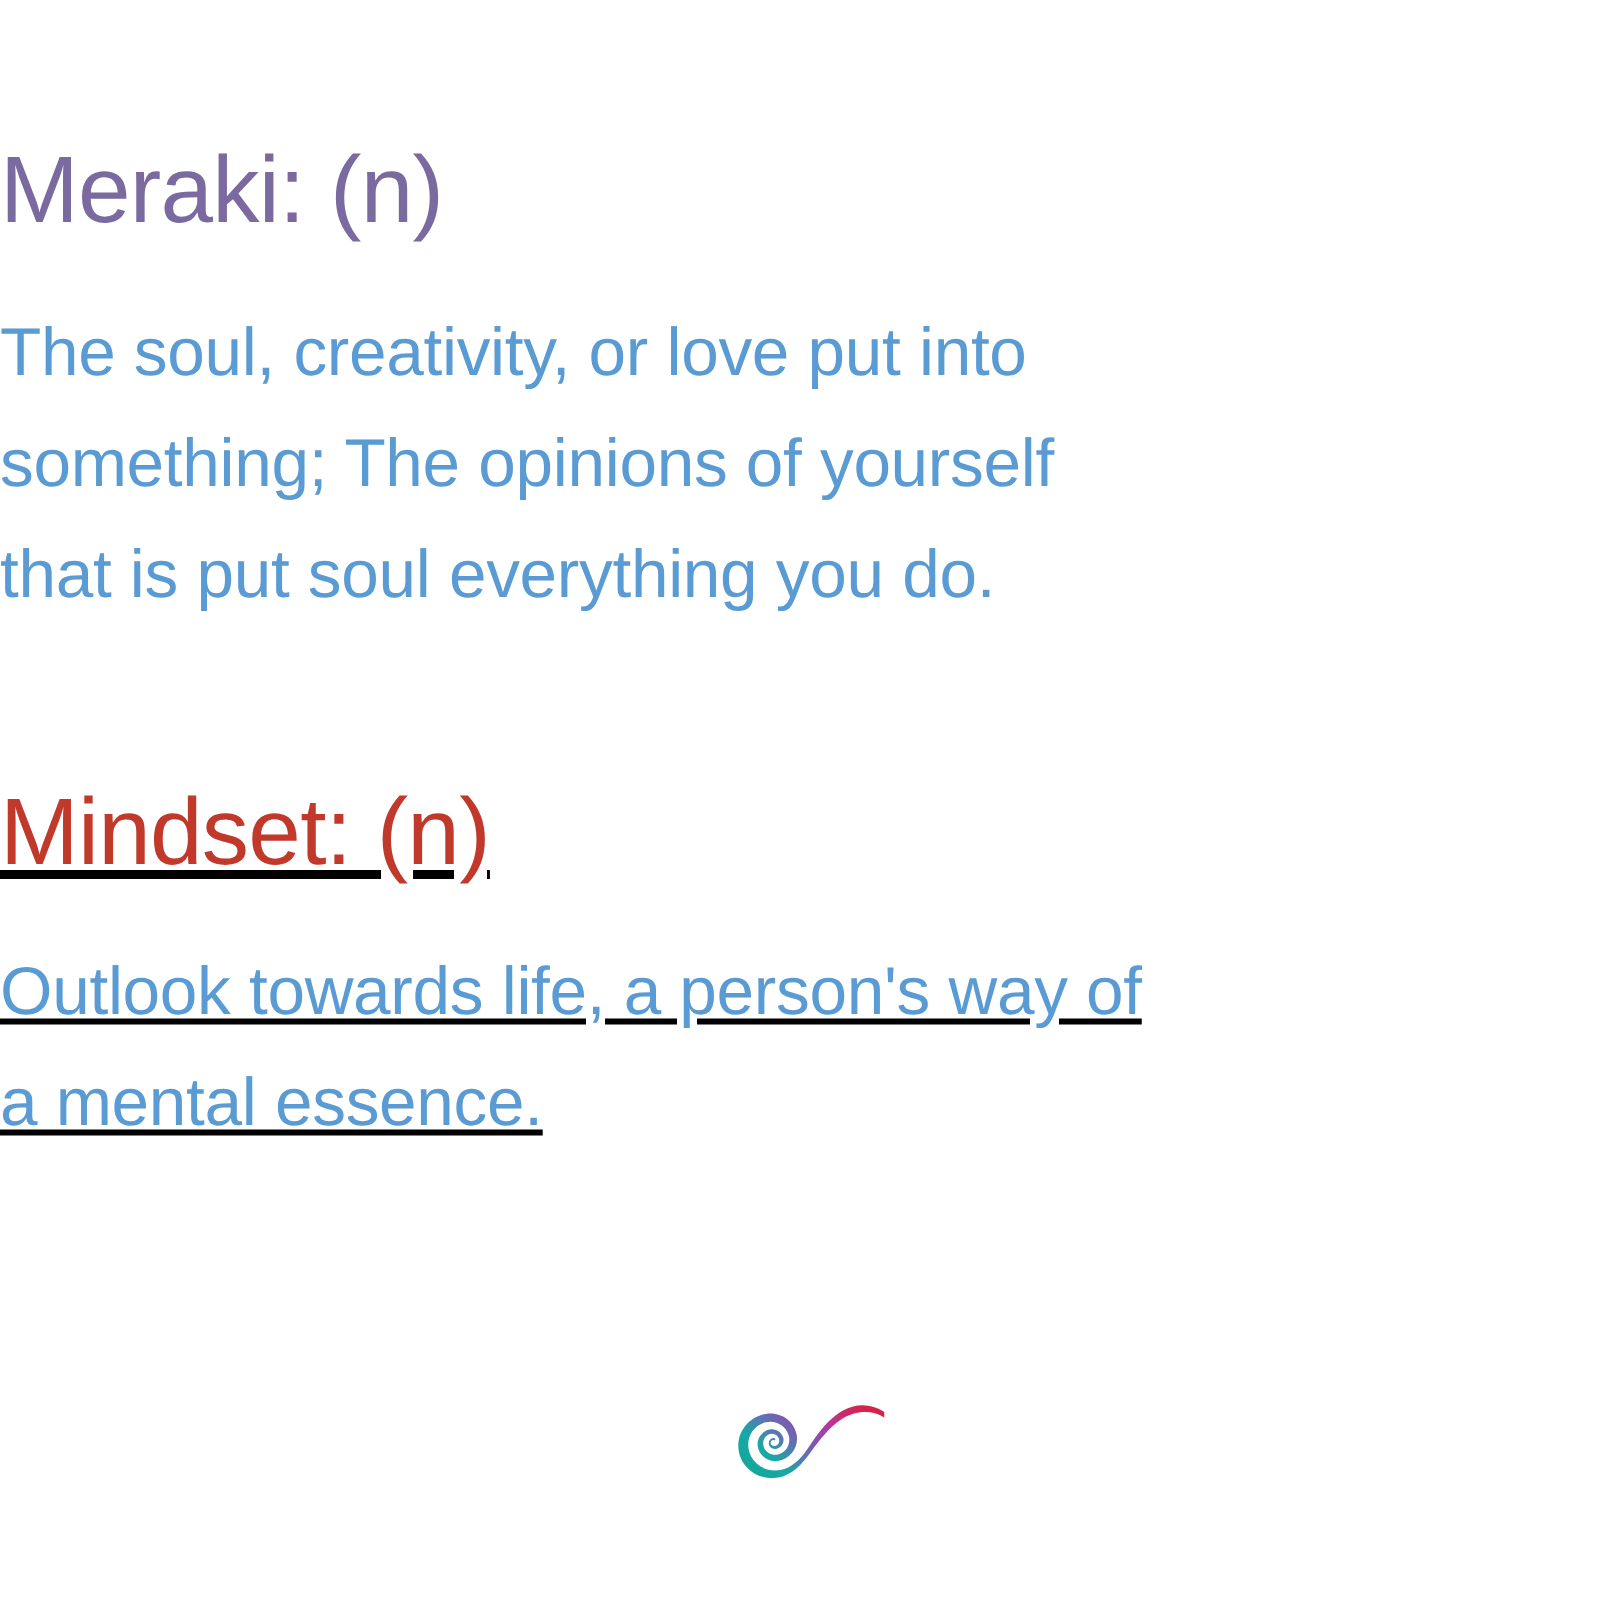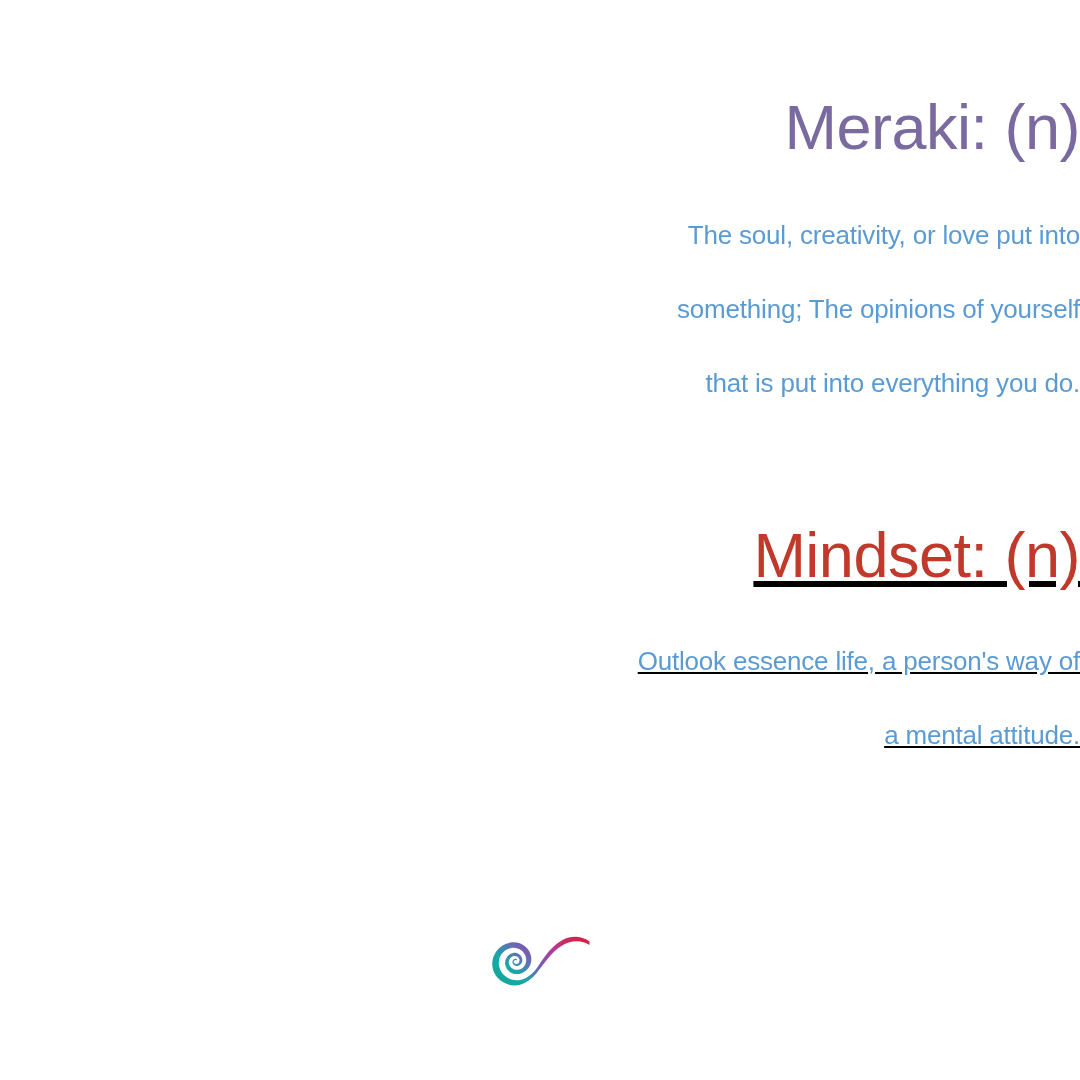--- a/index.html
+++ b/index.html
@@ -22,21 +22,21 @@
     background: #ffffff;
     box-sizing: border-box;
     display: flex;
     flex-direction: column;
     align-items: center;
   }
 
   
   .definition-block {
     width: 100%;
-    text-align: right;
+    text-align: left;
   }
 
   .block-meraki {
     margin-top: 96px;
   }
 
   .block-mindset {
     margin-top: 104px;
     text-decoration: underline;
   }
@@ -60,21 +60,21 @@
   }
 
   .definition {
     margin: 0;
     padding: 0;
     list-style: none;
   }
 
   .definition-line {
     font-family: "Liberation Sans", sans-serif;
-    font-size: 26px;
+    font-size: 45px;
     font-weight: 400;
     color: #5a9bd4;
     letter-spacing: -0.2px;
     line-height: 74px;
     white-space: nowrap;
   }
 
   .definition-meraki {
     margin-top: 39px;
   }
@@ -105,30 +105,30 @@
 <body>
 
 <div class="card">
 
   <section class="definition-block block-meraki">
     <h1 class="term term-meraki">Meraki: (n)</h1>
 
     <div class="definition definition-meraki">
       <div class="definition-line">The soul, creativity, or love put into</div>
       <div class="definition-line">something; The opinions of yourself</div>
-      <div class="definition-line">that is put into everything you do.</div>
+      <div class="definition-line">that is put soul everything you do.</div>
     </div>
   </section>
 
   <section class="definition-block block-mindset">
     <h1 class="term term-mindset">Mindset: (n)</h1>
 
     <div class="definition definition-mindset">
-      <div class="definition-line">Outlook essence life, a person's way of</div>
-      <div class="definition-line">a mental attitude.</div>
+      <div class="definition-line">Outlook towards life, a person's way of</div>
+      <div class="definition-line">a mental essence.</div>
     </div>
   </section>
 
   <div class="logo-wrap">
     <svg class="logo-mark" viewBox="0 0 104 62">
       <defs>
         <linearGradient id="swirlGrad" x1="0" y1="0.72" x2="1" y2="0.18">
           <stop offset="0.00" stop-color="#13a79d"></stop>
           <stop offset="0.18" stop-color="#19a8a6"></stop>
           <stop offset="0.36" stop-color="#5f72b4"></stop>

